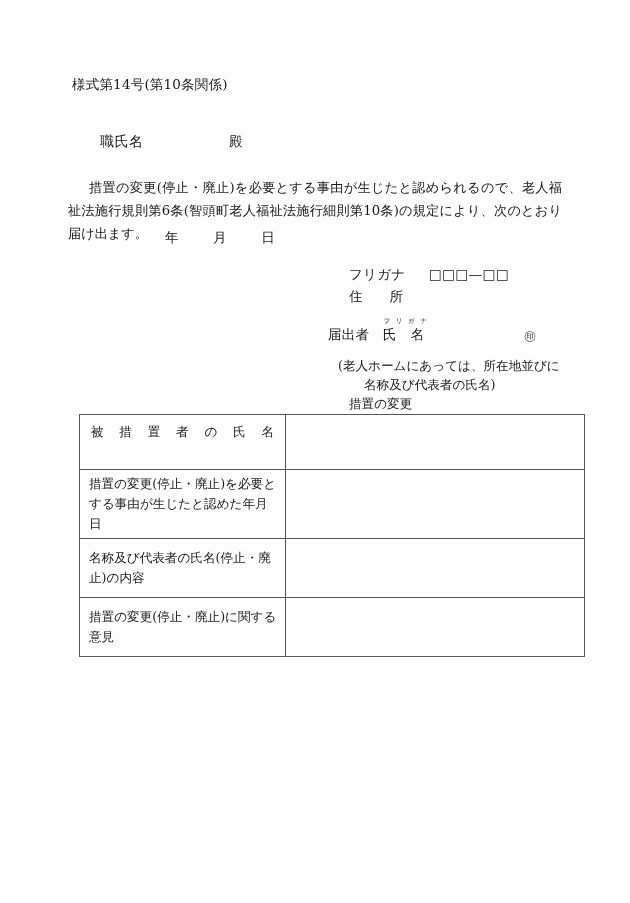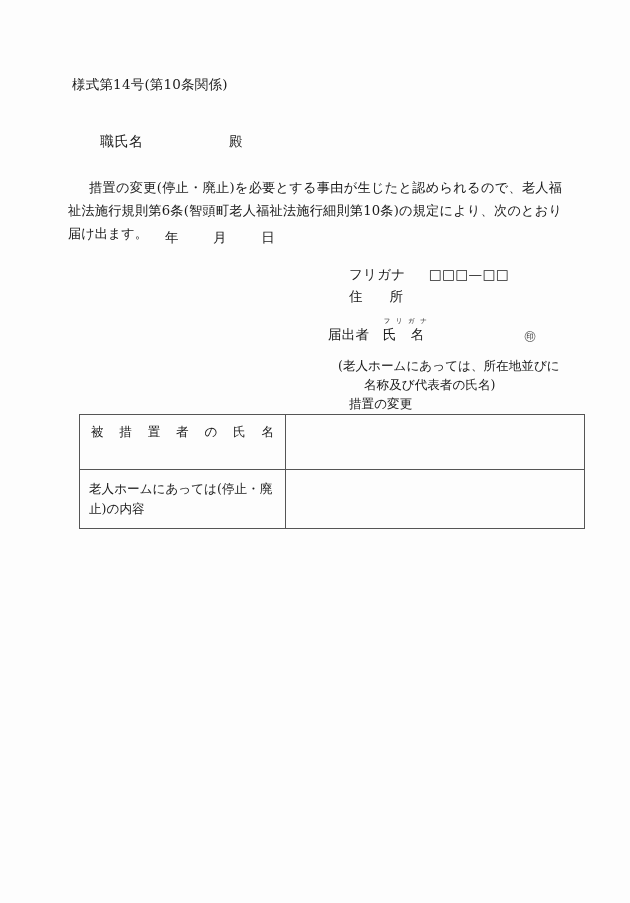--- a/index.html
+++ b/index.html
@@ -213,22 +213,34 @@
   <div class="abs tel-line">措置の変更</div>
 
   <table id="form-table">
     <tbody>
       <tr class="r1">
         <td class="label">
           <span class="spread">被措置者の氏名</span>
         </td>
         <td class="value"></td>
       </tr>
+      <tr class="r2">
+        <td class="label">
+          <span class="wrap-label">措置の変更(停止・廃止)を必要とする事由が生じたと認めた年月日</span>
+        </td>
+        <td class="value"></td>
+      </tr>
       <tr class="r3">
         <td class="label">
-          <span class="wrap-label">老人ホームにあっては(停止・廃止)の内容</span>
+          <span class="wrap-label">名称及び代表者の氏名(停止・廃止)の内容</span>
+        </td>
+        <td class="value"></td>
+      </tr>
+      <tr class="r4">
+        <td class="label">
+          <span class="wrap-label">措置の変更(停止・廃止)に関する意見</span>
         </td>
         <td class="value"></td>
       </tr>
     </tbody>
   </table>
 
 </div>
 
 </body></html>

